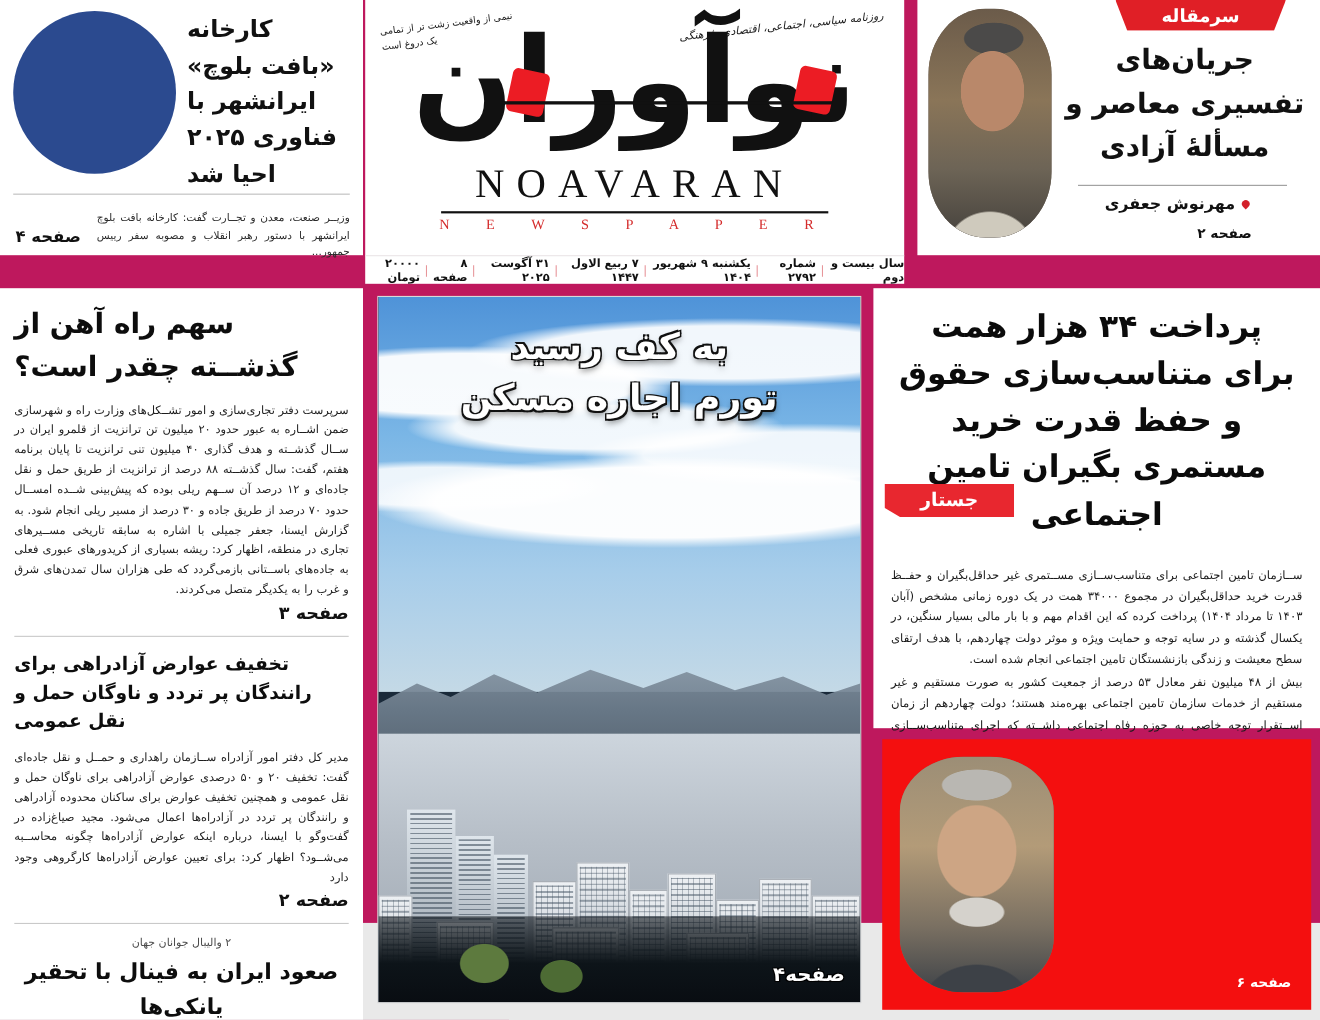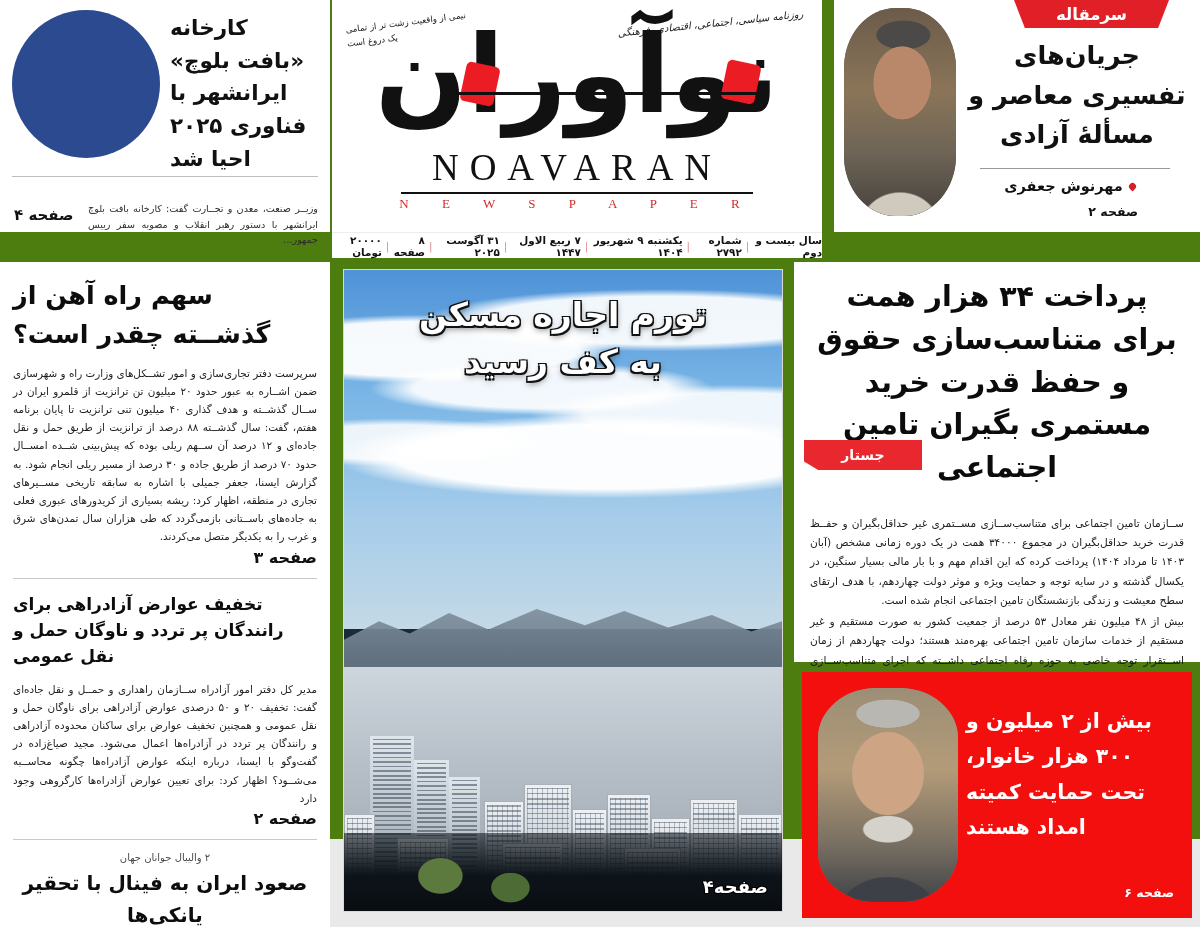--- a/index.html
+++ b/index.html
@@ -6,21 +6,21 @@
   * { box-sizing: border-box; margin: 0; padding: 0; }
   html, body {
     width: 1200px; height: 927px;
     background: #e9e9e9;
     font-family: "DejaVu Sans", "Liberation Sans", sans-serif;
     overflow: hidden;
   }
   #page {
     position: relative;
     width: 1200px; height: 839px;
-    background: #4d7c0f;
+    background: #be185d;
   }
 
   
   #top-band { position: absolute; left: 0; top: 0; width: 1200px; height: 258px; }
 
   
   #topleft {
     position: absolute; left: 0; top: 0; width: 330px; height: 232px;
     background: #fff; padding: 10px 12px 0 12px;
   }
@@ -41,21 +41,21 @@
       radial-gradient(ellipse 72px 52px at 50% 104%, #15181f 0 90%, transparent 92%),
       linear-gradient(180deg,#3358a8 0%, #2a4c97 45%, #20386f 100%);
   }
   .teaser-title {
     flex: 1 1 auto; text-align: left; direction: rtl;
     font-weight: bold; font-size: 21.5px; line-height: 1.52;
     color: #111; padding-top: 2px; letter-spacing: -0.2px;
   }
   #topleft-rule { position:absolute; left:12px; right:12px; top:176px; height:1px; background:#bdbdbd; }
   #topleft-lead {
-    position: absolute; right: 12px; top: 201px; width: 230px;
+    position: absolute; right: 12px; top: 191px; width: 230px;
     direction: rtl; text-align: justify; font-size: 9.6px;
     line-height: 1.62; color: #2a2a2a;
   }
   #topleft-page {
     position: absolute; left: 14px; top: 206px;
     font-size: 15px; font-weight: bold; color: #111; direction: rtl;
   }
 
   
   #masthead {
@@ -240,21 +240,21 @@
   #colright {
     position: absolute; right: 0; top: 262px; width: 406px; height: 400px;
     background: #fff; padding: 14px 16px 0 16px;
   }
   #right-title {
     direction: rtl; text-align: center; font-weight: bold; color: #0b0b0b;
     font-size: 28.5px; line-height: 1.5; letter-spacing: -0.6px;
   }
   #jostar {
     position: absolute; left: 10px; top: 178px; width: 118px; height: 30px;
-    background: #e8272f; color: #fff; font-weight: bold; font-size: 14px;
+    background: #e8272f; color: #fff; font-weight: bold; font-size: 17px;
     display: flex; align-items: center; justify-content: center; direction: rtl;
     clip-path: polygon(0 0, 100% 0, 100% 100%, 12% 100%, 0 72%);
     letter-spacing: 6px;
   }
   #right-body {
     direction: rtl; text-align: justify; font-size: 10.6px; line-height: 1.82;
     color: #1b1b1b; margin-top: 24px;
   }
   #right-body p + p { margin-top: 2px; }
   #right-page { direction: rtl; font-size: 12.5px; font-weight: bold; color: #111; margin-top: 10px; }
@@ -385,35 +385,34 @@
       <div class="bld" style="left:60%; width:10%; height:48%;"></div>
       <div class="bld" style="left:70%; width:9%;  height:38%;"></div>
       <div class="bld" style="left:79%; width:11%; height:46%;"></div>
       <div class="bld" style="left:90%; width:10%; height:40%;"></div>
       <div class="bld" style="left:12%; width:12%; height:30%;"></div>
       <div class="bld" style="left:36%; width:14%; height:28%;"></div>
       <div class="bld" style="left:64%; width:13%; height:26%;"></div>
       <div id="trees"></div>
     </div>
     <div id="center-overlay">
+      <div>به کف رسید</div>
       <div>تورم اجاره مسکن</div>
-      <div>به کف رسید</div>
     </div>
     <div id="center-page">صفحه۴</div>
   </div>
 
   <div id="colright">
     <div id="right-title">پرداخت ۳۴ هزار همت برای متناسب‌سازی حقوق و حفظ قدرت خرید مستمری بگیران تامین اجتماعی</div>
     <div id="jostar">جستار</div>
     <div id="right-body">
       <p>ســازمان تامین اجتماعی برای متناسب‌ســازی مســتمری غیر حداقل‌بگیران و حفــظ قدرت خرید حداقل‌بگیران در مجموع ۳۴۰۰۰ همت در یک دوره زمانی مشخص (آبان ۱۴۰۳ تا مرداد ۱۴۰۴) پرداخت کرده که این اقدام مهم و با بار مالی بسیار سنگین، در یکسال گذشته و در سایه توجه و حمایت ویژه و موثر دولت چهاردهم، با هدف ارتقای سطح معیشت و زندگی بازنشستگان تامین اجتماعی انجام شده است.</p>
       <p>بیش از ۴۸ میلیون نفر معادل ۵۳ درصد از جمعیت کشور به صورت مستقیم و غیر مستقیم از خدمات سازمان تامین اجتماعی بهره‌مند هستند؛ دولت چهاردهم از زمان اســتقرار توجه خاصی به حوزه رفاه اجتماعی داشــته که اجرای متناسب‌ســازی حقوق و حفظ قدرت خرید مســتمری بگیران، افزایش ۱۰۰ درصدی پرداختی (پوشــش بیمه‌ای) بابت وسایل کمک پزشــکی از جمله اقدامات موثر تامین اجتماعی در دولت وفاق است.</p>
     </div>
     <div id="right-page">صفحه ۶</div>
   </div>
 
   <div id="redbox">
     <div id="redbox-portrait"></div>
-    <div id="redbox-title">بیش از ۲ میلیون و ۳۰۰ هزار خانوار، تحت حمایت کمیته امداد هستند</div>
     <div id="redbox-page">صفحه ۶</div>
   </div>
 
 </div>
 
 </body></html>

